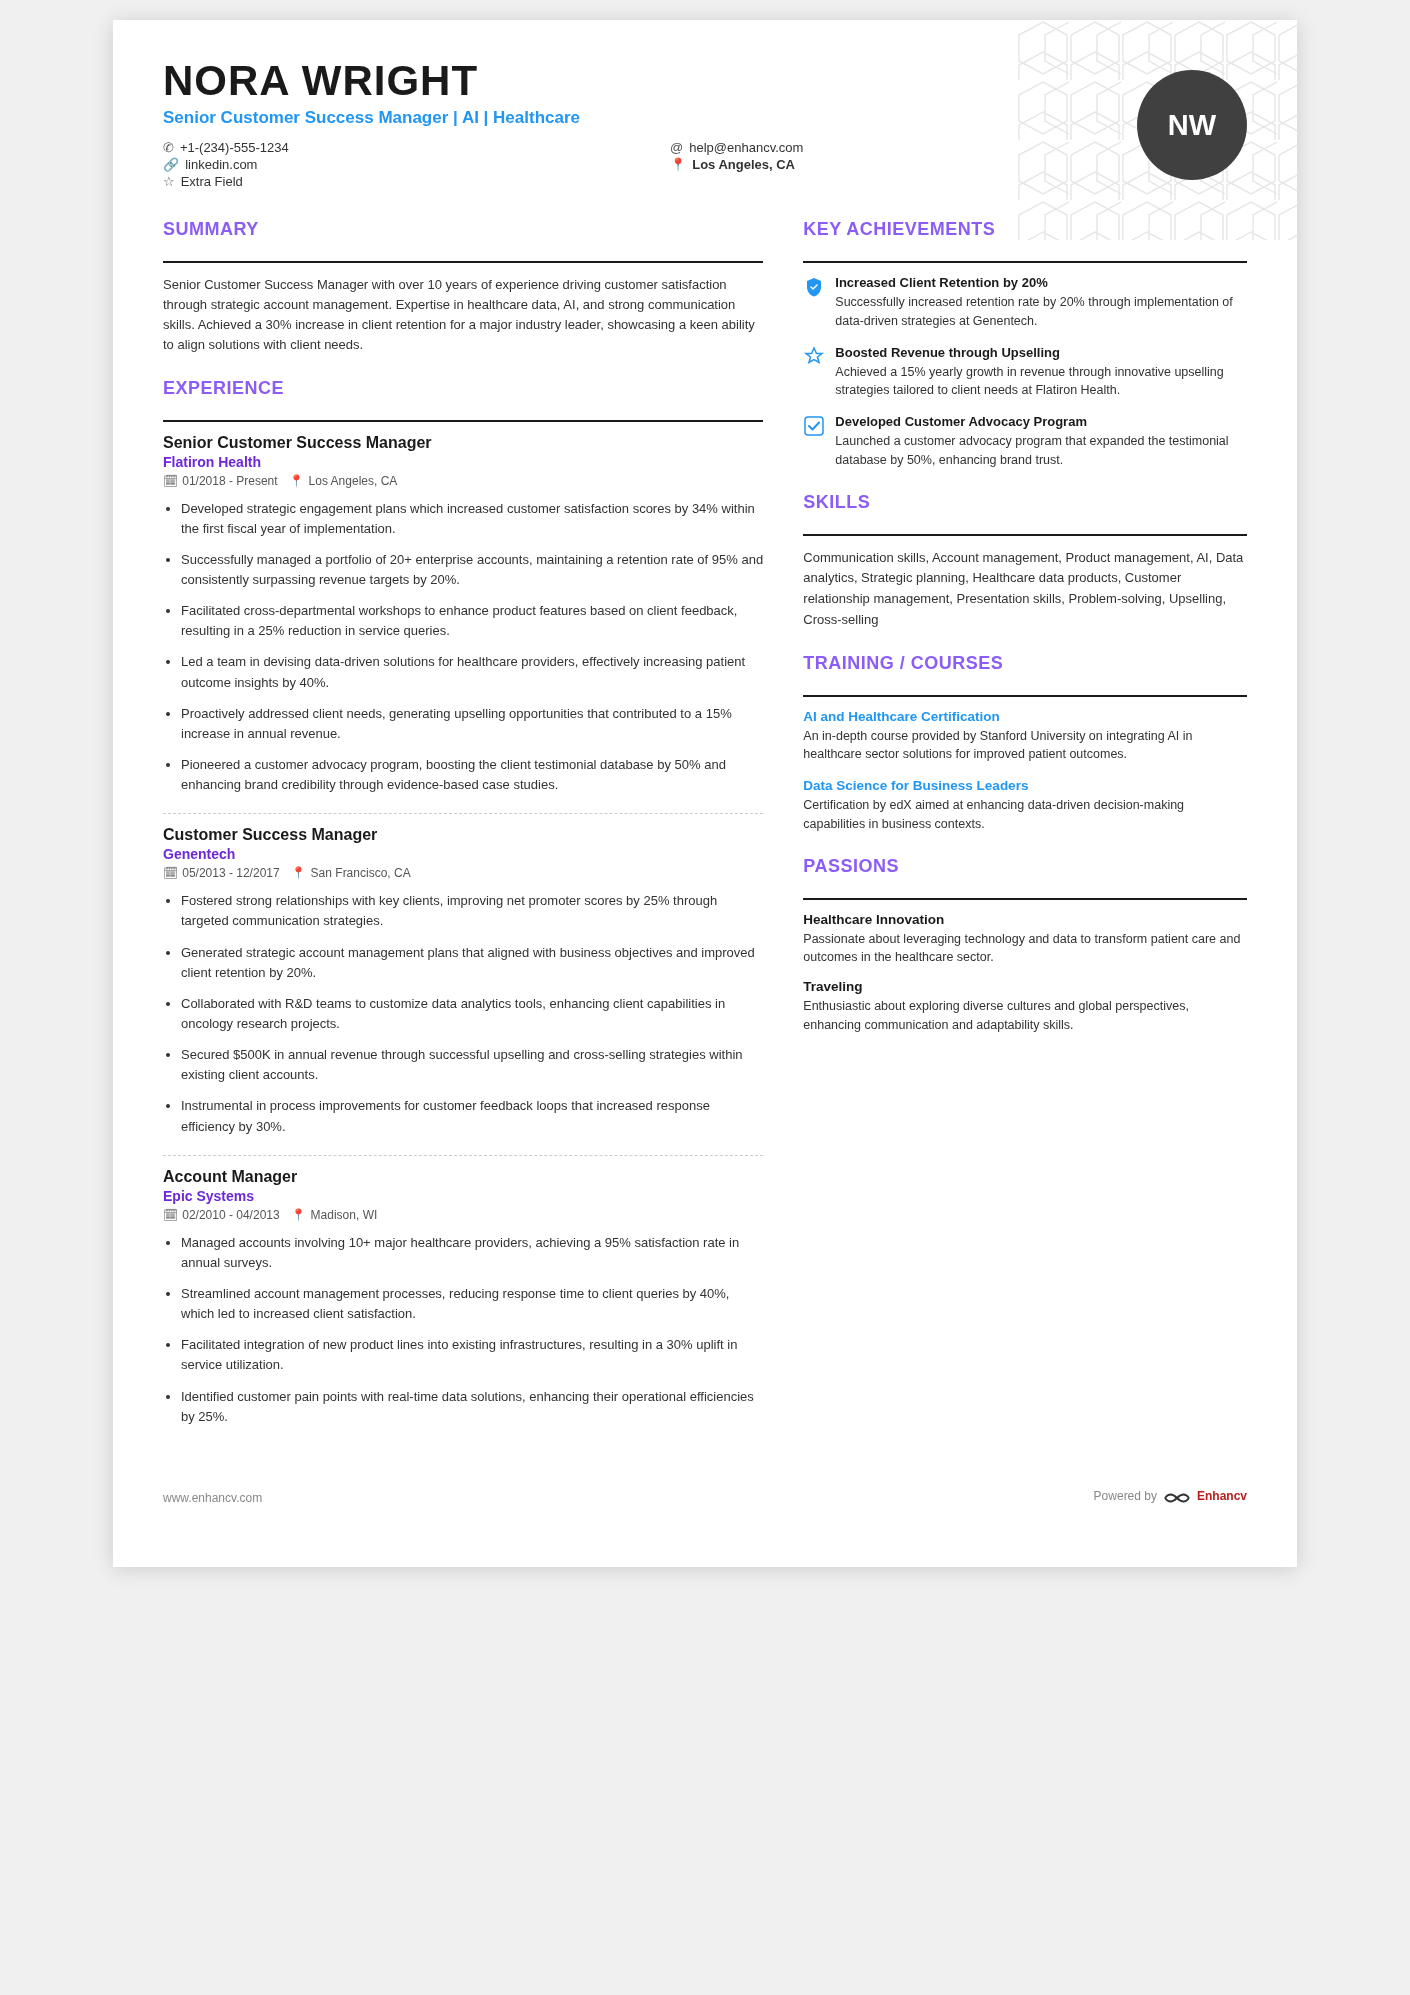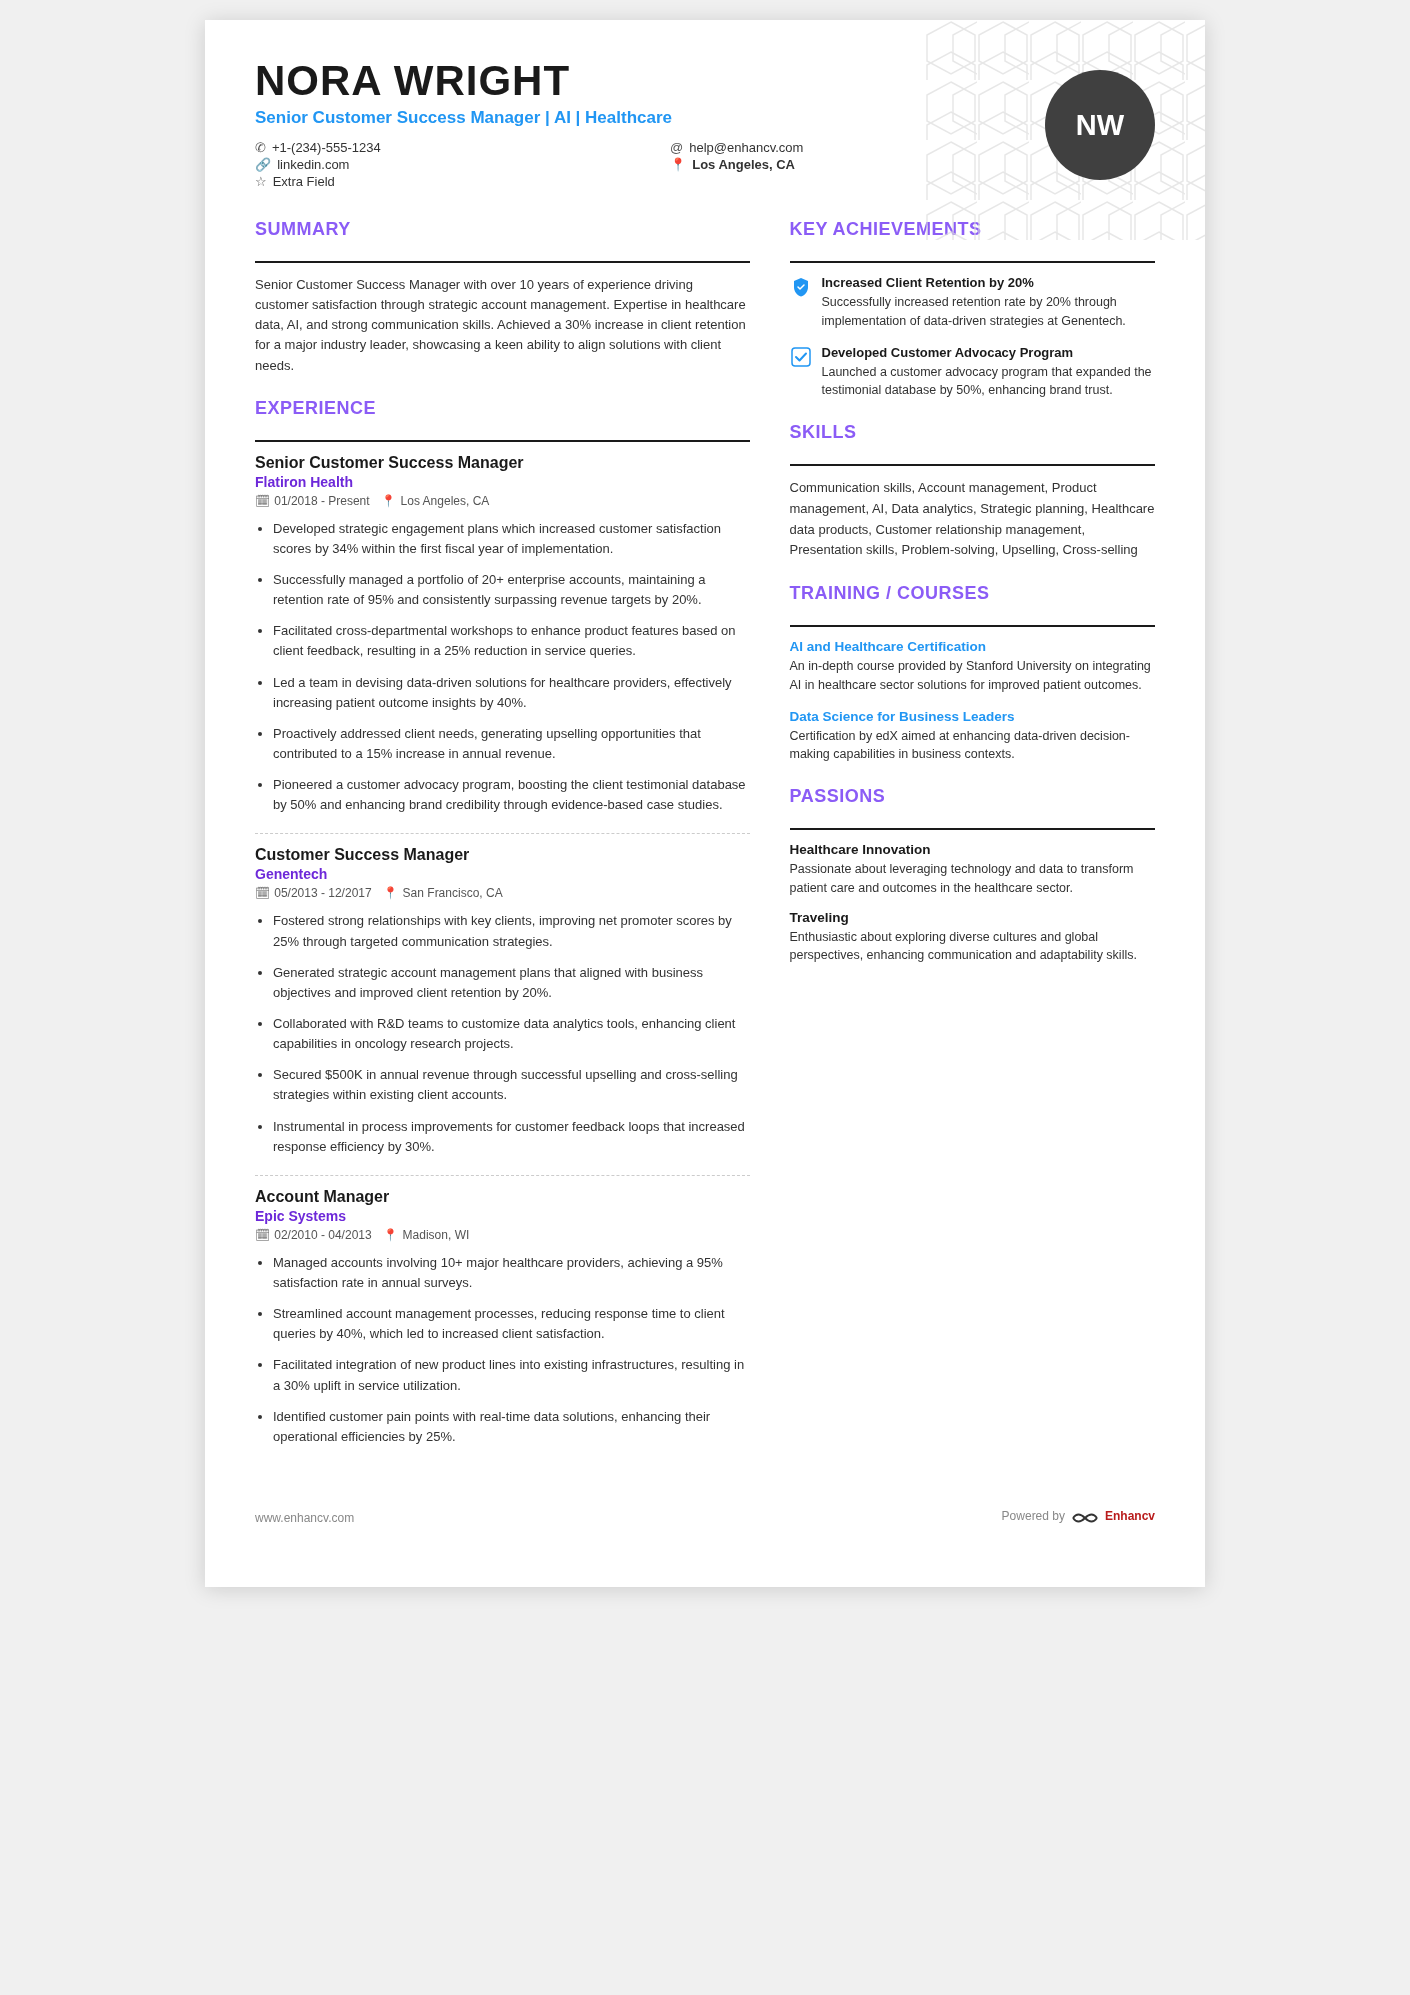--- a/index.html
+++ b/index.html
@@ -6,21 +6,21 @@
     body {
       font-family: Arial, sans-serif;
       background: #f0f0f0;
       display: flex;
       justify-content: center;
       align-items: flex-start;
       min-height: 100vh;
       padding: 20px;
     }
     .page {
-      width: 1000px;
+      width: 1184px;
       background: #fff;
       position: relative;
       padding: 40px 50px 60px 50px;
       box-shadow: 0 2px 20px rgba(0,0,0,0.15);
     }
 
     
     .hex-bg {
       position: absolute;
       top: 0;
@@ -375,20 +375,31 @@
               <path d="M11 2L4 5v6c0 4.4 3 8.5 7 9.5C15 19.5 18 15.4 18 11V5L11 2z" fill="#2196F3"></path>
               <path d="M8 11l2 2 4-4" stroke="white" stroke-width="1.5" stroke-linecap="round" stroke-linejoin="round"></path>
             </svg>
           </div>
           <div class="ach-content">
             <div class="ach-title">Increased Client Retention by 20%</div>
             <div class="ach-text">Successfully increased retention rate by 20% through implementation of data-driven strategies at Genentech.</div>
           </div>
         </div>
 
+        <div class="achievement">
+          <div class="ach-icon">
+            <svg width="22" height="22" viewBox="0 0 22 22" fill="none">
+              <path d="M11 2l2.5 5.5H19l-4.5 3.5 1.5 5.5L11 13.5 6 16.5l1.5-5.5L3 7.5h5.5L11 2z" stroke="#2196F3" stroke-width="1.5" fill="none"></path>
+            </svg>
+          </div>
+          <div class="ach-content">
+            <div class="ach-title">Boosted Revenue through Upselling</div>
+            <div class="ach-text">Achieved a 15% yearly growth in revenue through innovative upselling strategies tailored to client needs at Flatiron Health.</div>
+          </div>
+        </div>
 
         <div class="achievement">
           <div class="ach-icon">
             <svg width="22" height="22" viewBox="0 0 22 22" fill="none">
               <rect x="2" y="2" width="18" height="18" rx="3" fill="none" stroke="#2196F3" stroke-width="1.5"></rect>
               <path d="M6 11l3.5 3.5 6.5-7" stroke="#2196F3" stroke-width="2" stroke-linecap="round" stroke-linejoin="round"></path>
             </svg>
           </div>
           <div class="ach-content">
             <div class="ach-title">Developed Customer Advocacy Program</div>

